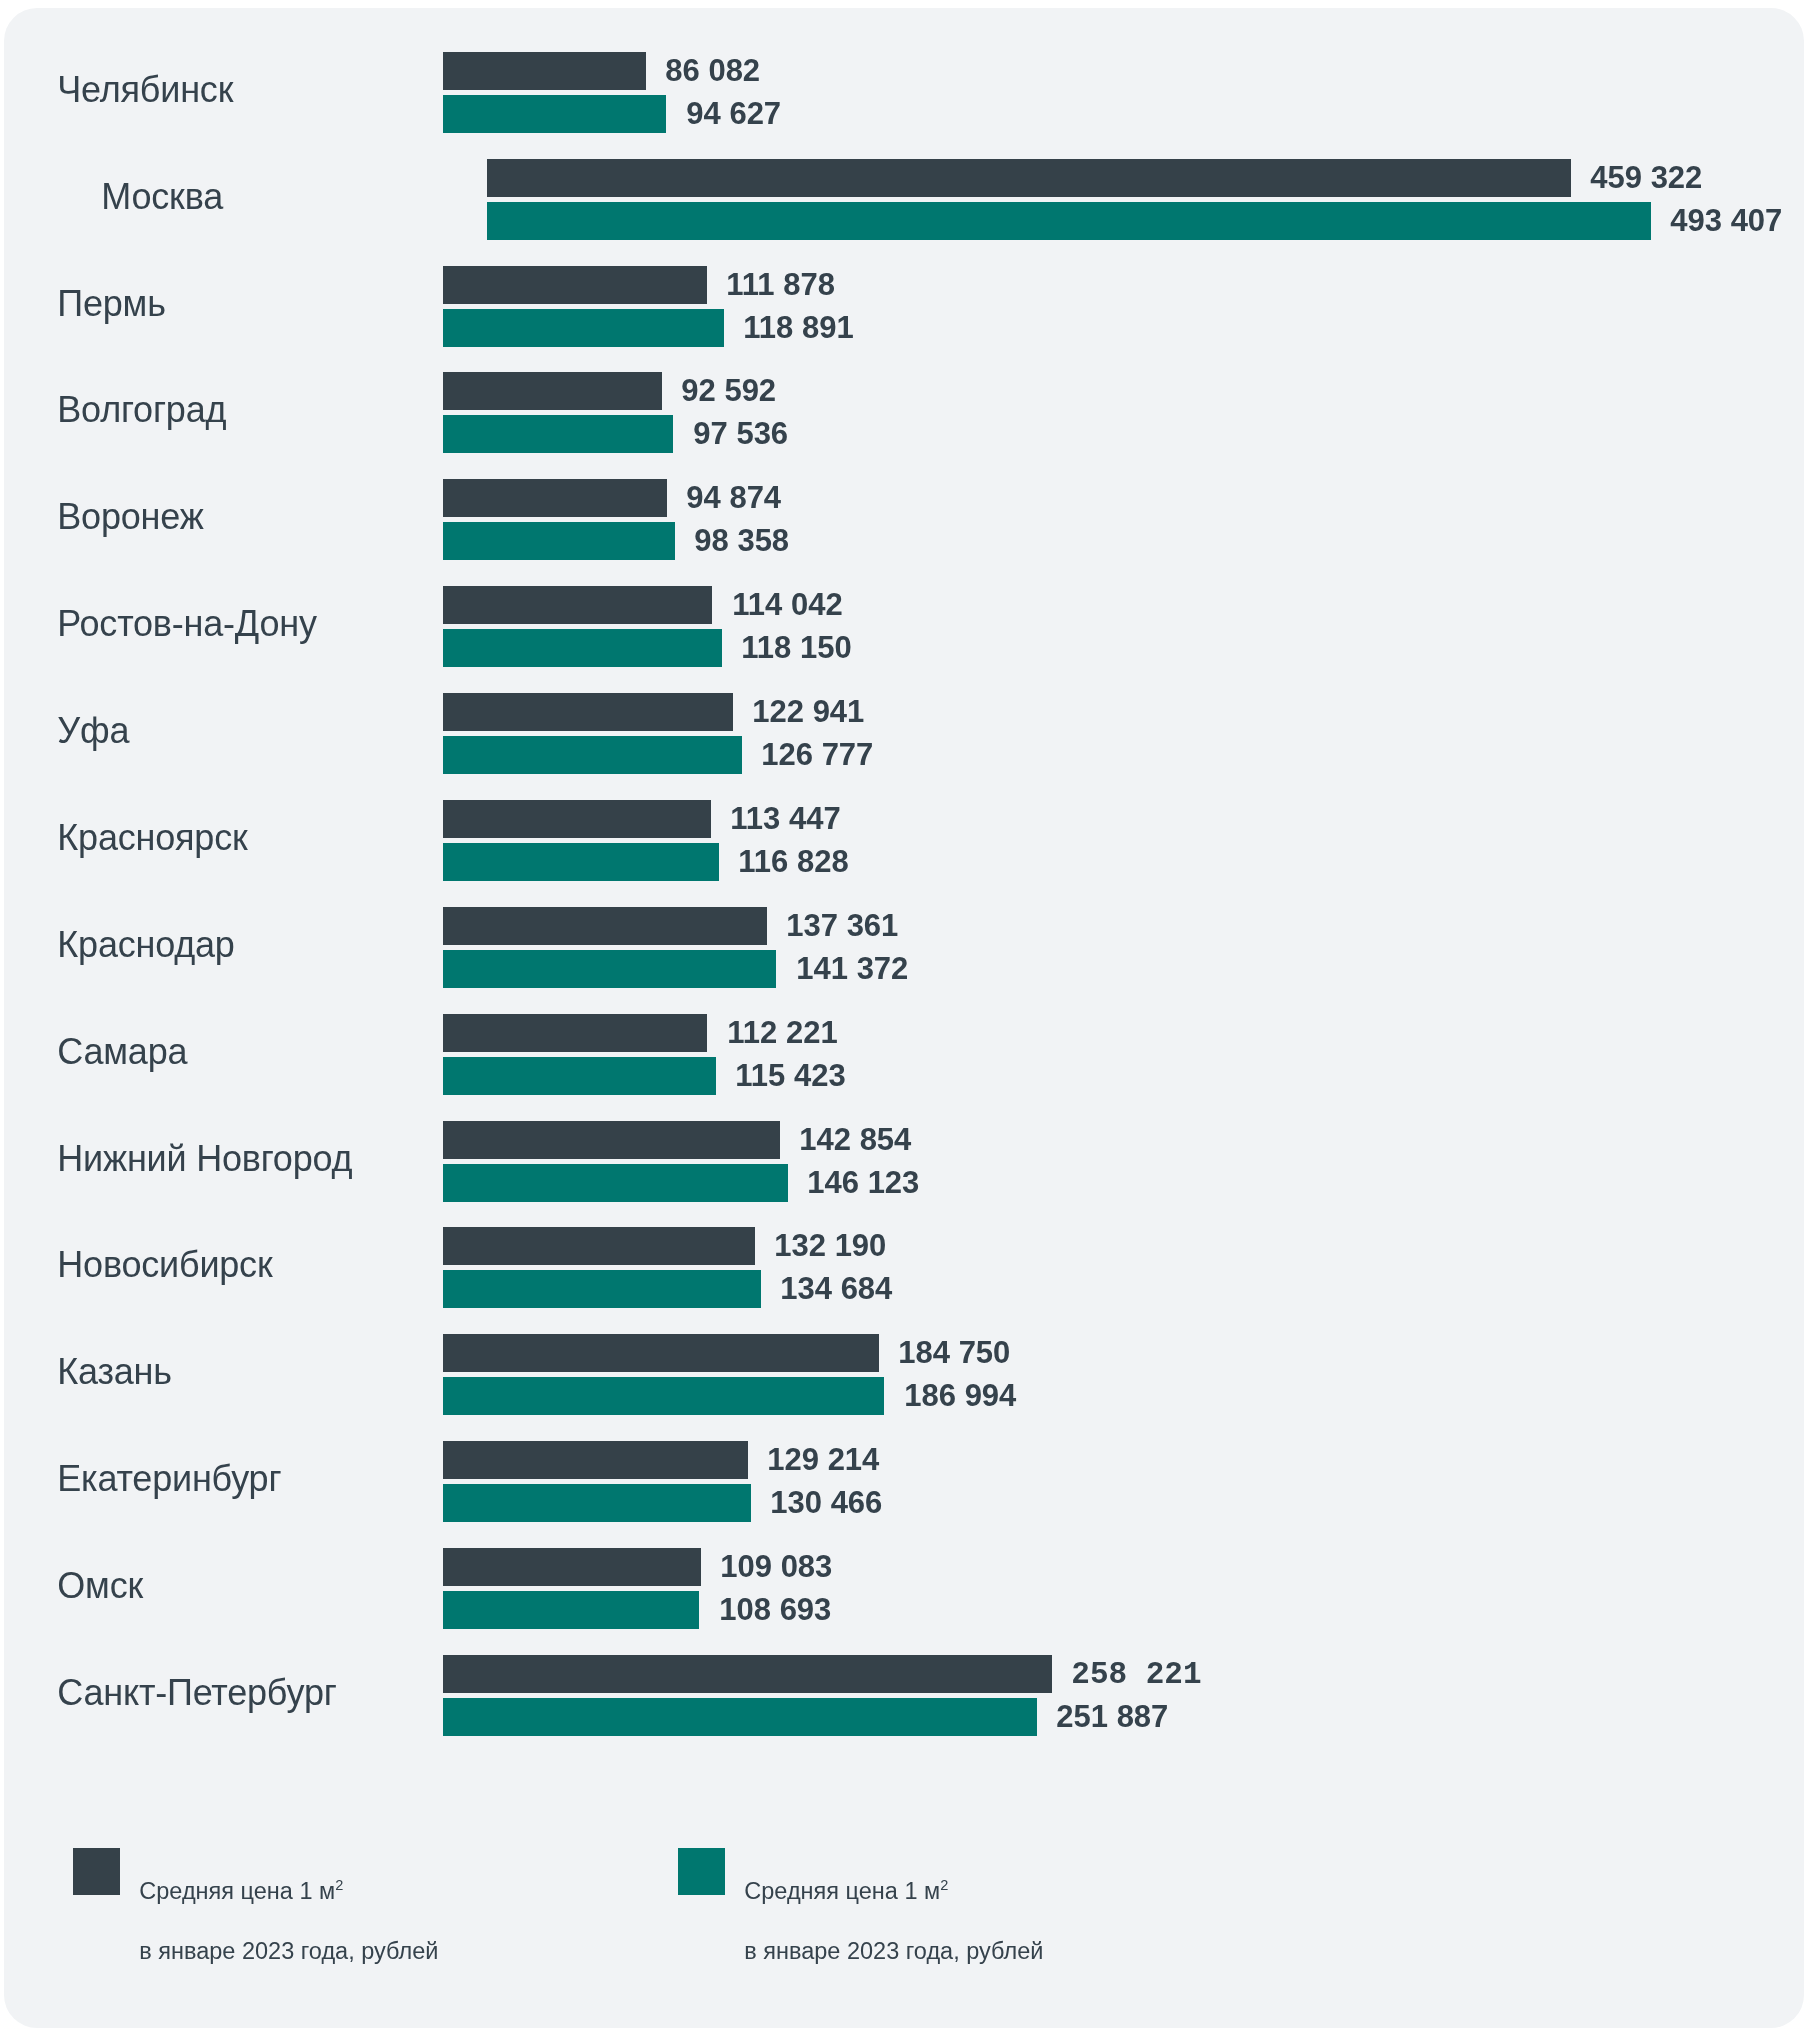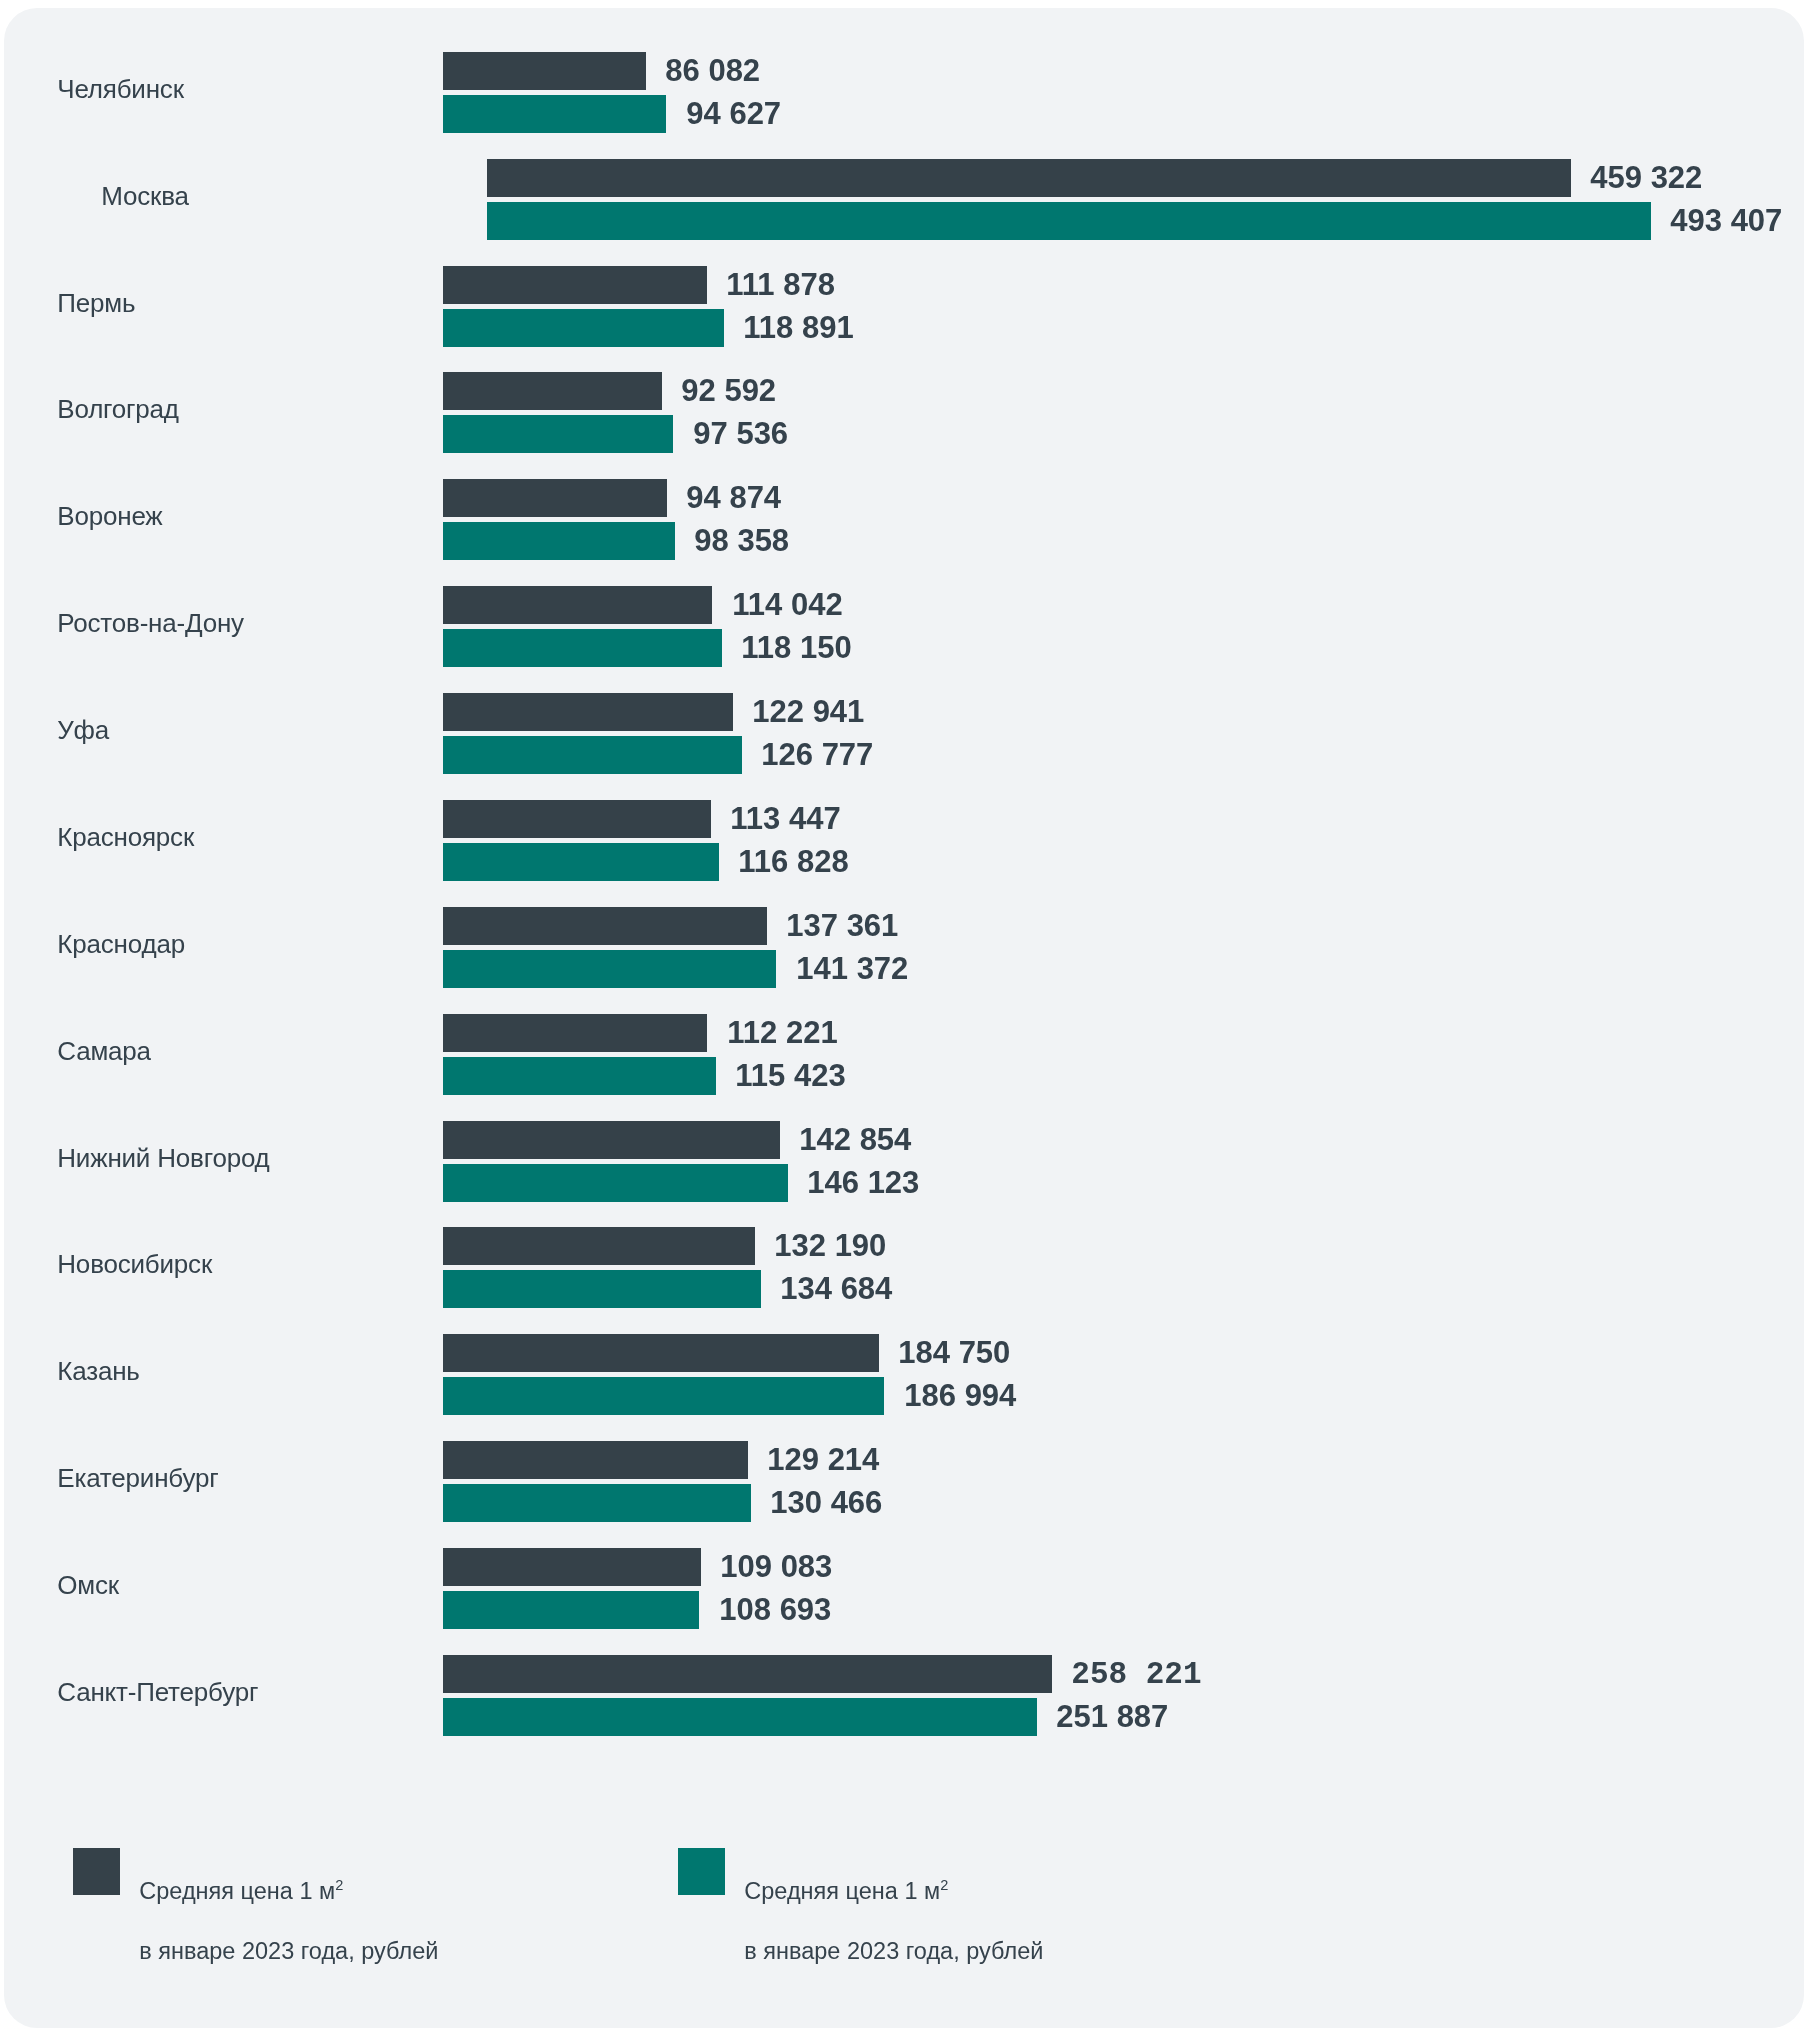--- a/index.html
+++ b/index.html
@@ -39,21 +39,21 @@
     width: 1800px;
     height: 107px;
   }
 
   .cat-label {
     position: absolute;
     left: 53px;
     top: 50%;
     transform: translateY(-50%);
     width: 353px;
-    font-size: 26px;
+    font-size: 36px;
     line-height: 1.05;
     font-weight: 400;
     color: #35424c;
     letter-spacing: -0.2px;
     white-space: nowrap;
   }
 
   .bars {
     position: absolute;
     left: 423px;

